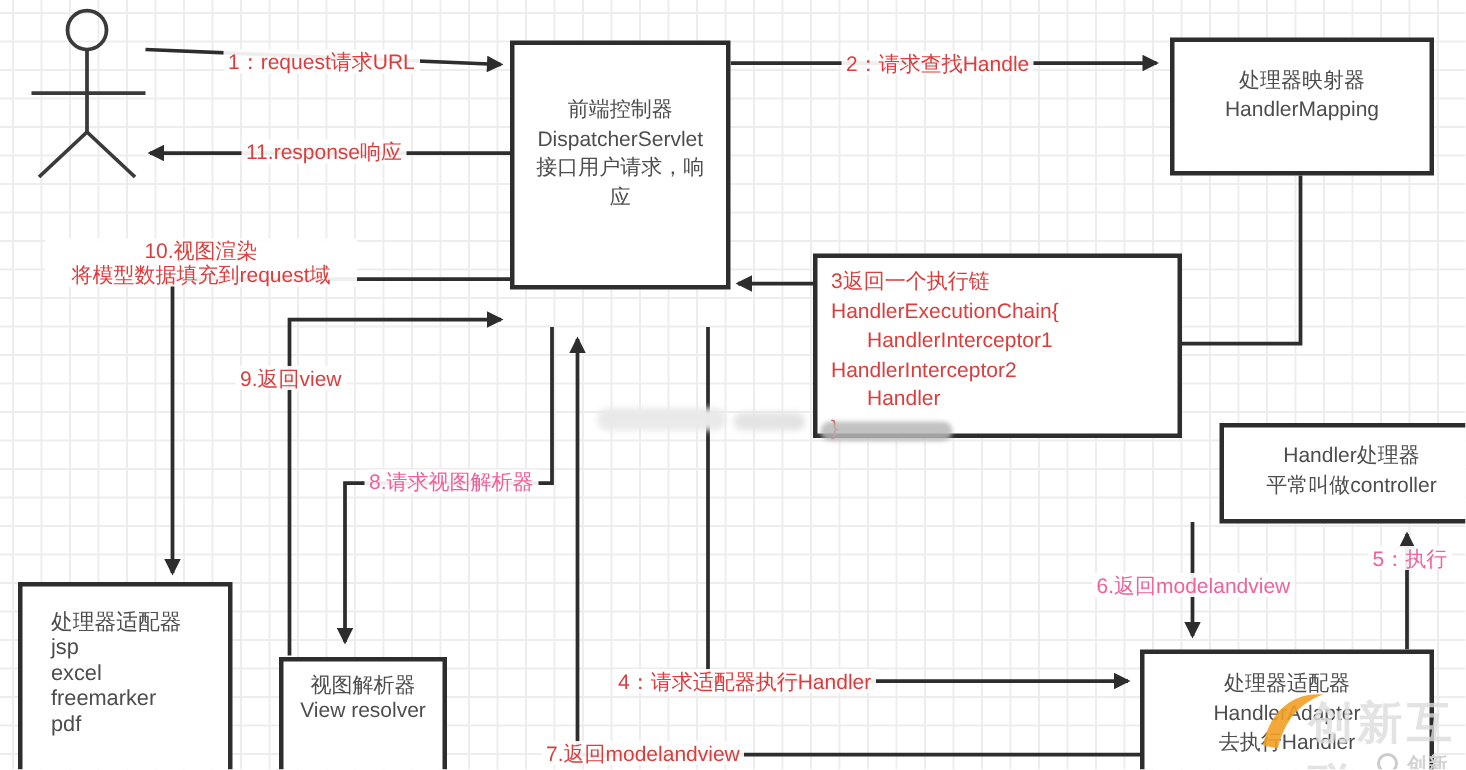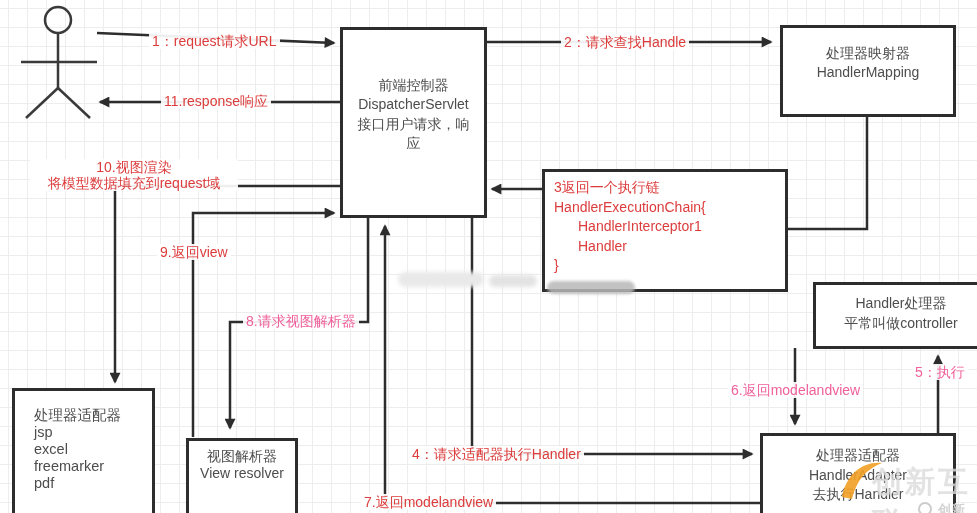--- a/index.html
+++ b/index.html
@@ -59,36 +59,37 @@
     </g>
     <g stroke="#3a3a3a" stroke-width="2.5" fill="none">
       <circle cx="58" cy="20" r="13"></circle>
       <path d="M58 33 V88"></path>
       <path d="M21 62 H97"></path>
       <path d="M58 88 L26 118"></path>
       <path d="M58 88 L90 118"></path>
     </g>
   </svg>
 
-  <div class="box" style="left:340px;top:27px;width:147px;height:191px;padding-bottom:16px;">
+  <div class="box" style="left:340px;top:27px;width:147px;height:166px;padding-bottom:16px;">
     <div>前端控制器</div>
     <div>DispatcherServlet</div>
     <div>接口用户请求，响</div>
     <div>应</div>
   </div>
 
   <div class="box" style="left:780px;top:25px;width:176px;height:92px;padding-bottom:16px;">
     <div>处理器映射器</div>
     <div>HandlerMapping</div>
   </div>
 
   <div class="box left-align red" style="left:542px;top:169px;width:246px;height:123px;padding:6px 0 0 9px;line-height:19.5px;">
     <div class="chain-line">3返回一个执行链</div>
     <div class="chain-line">HandlerExecutionChain{</div>
     <div class="chain-line indent">HandlerInterceptor1</div>
+    <div class="chain-line">HandlerInterceptor2</div>
     <div class="chain-line indent">Handler</div>
     <div class="chain-line">}</div>
   </div>
 
   <div class="box" style="left:780px;top:282px;width:176px;height:67px;padding-bottom:4px;margin-left:33px;">
     <div>Handler处理器</div>
     <div>平常叫做controller</div>
   </div>
 
   <div class="box" style="left:760px;top:433px;width:196px;height:95px;justify-content:flex-start;padding-top:10px;">

